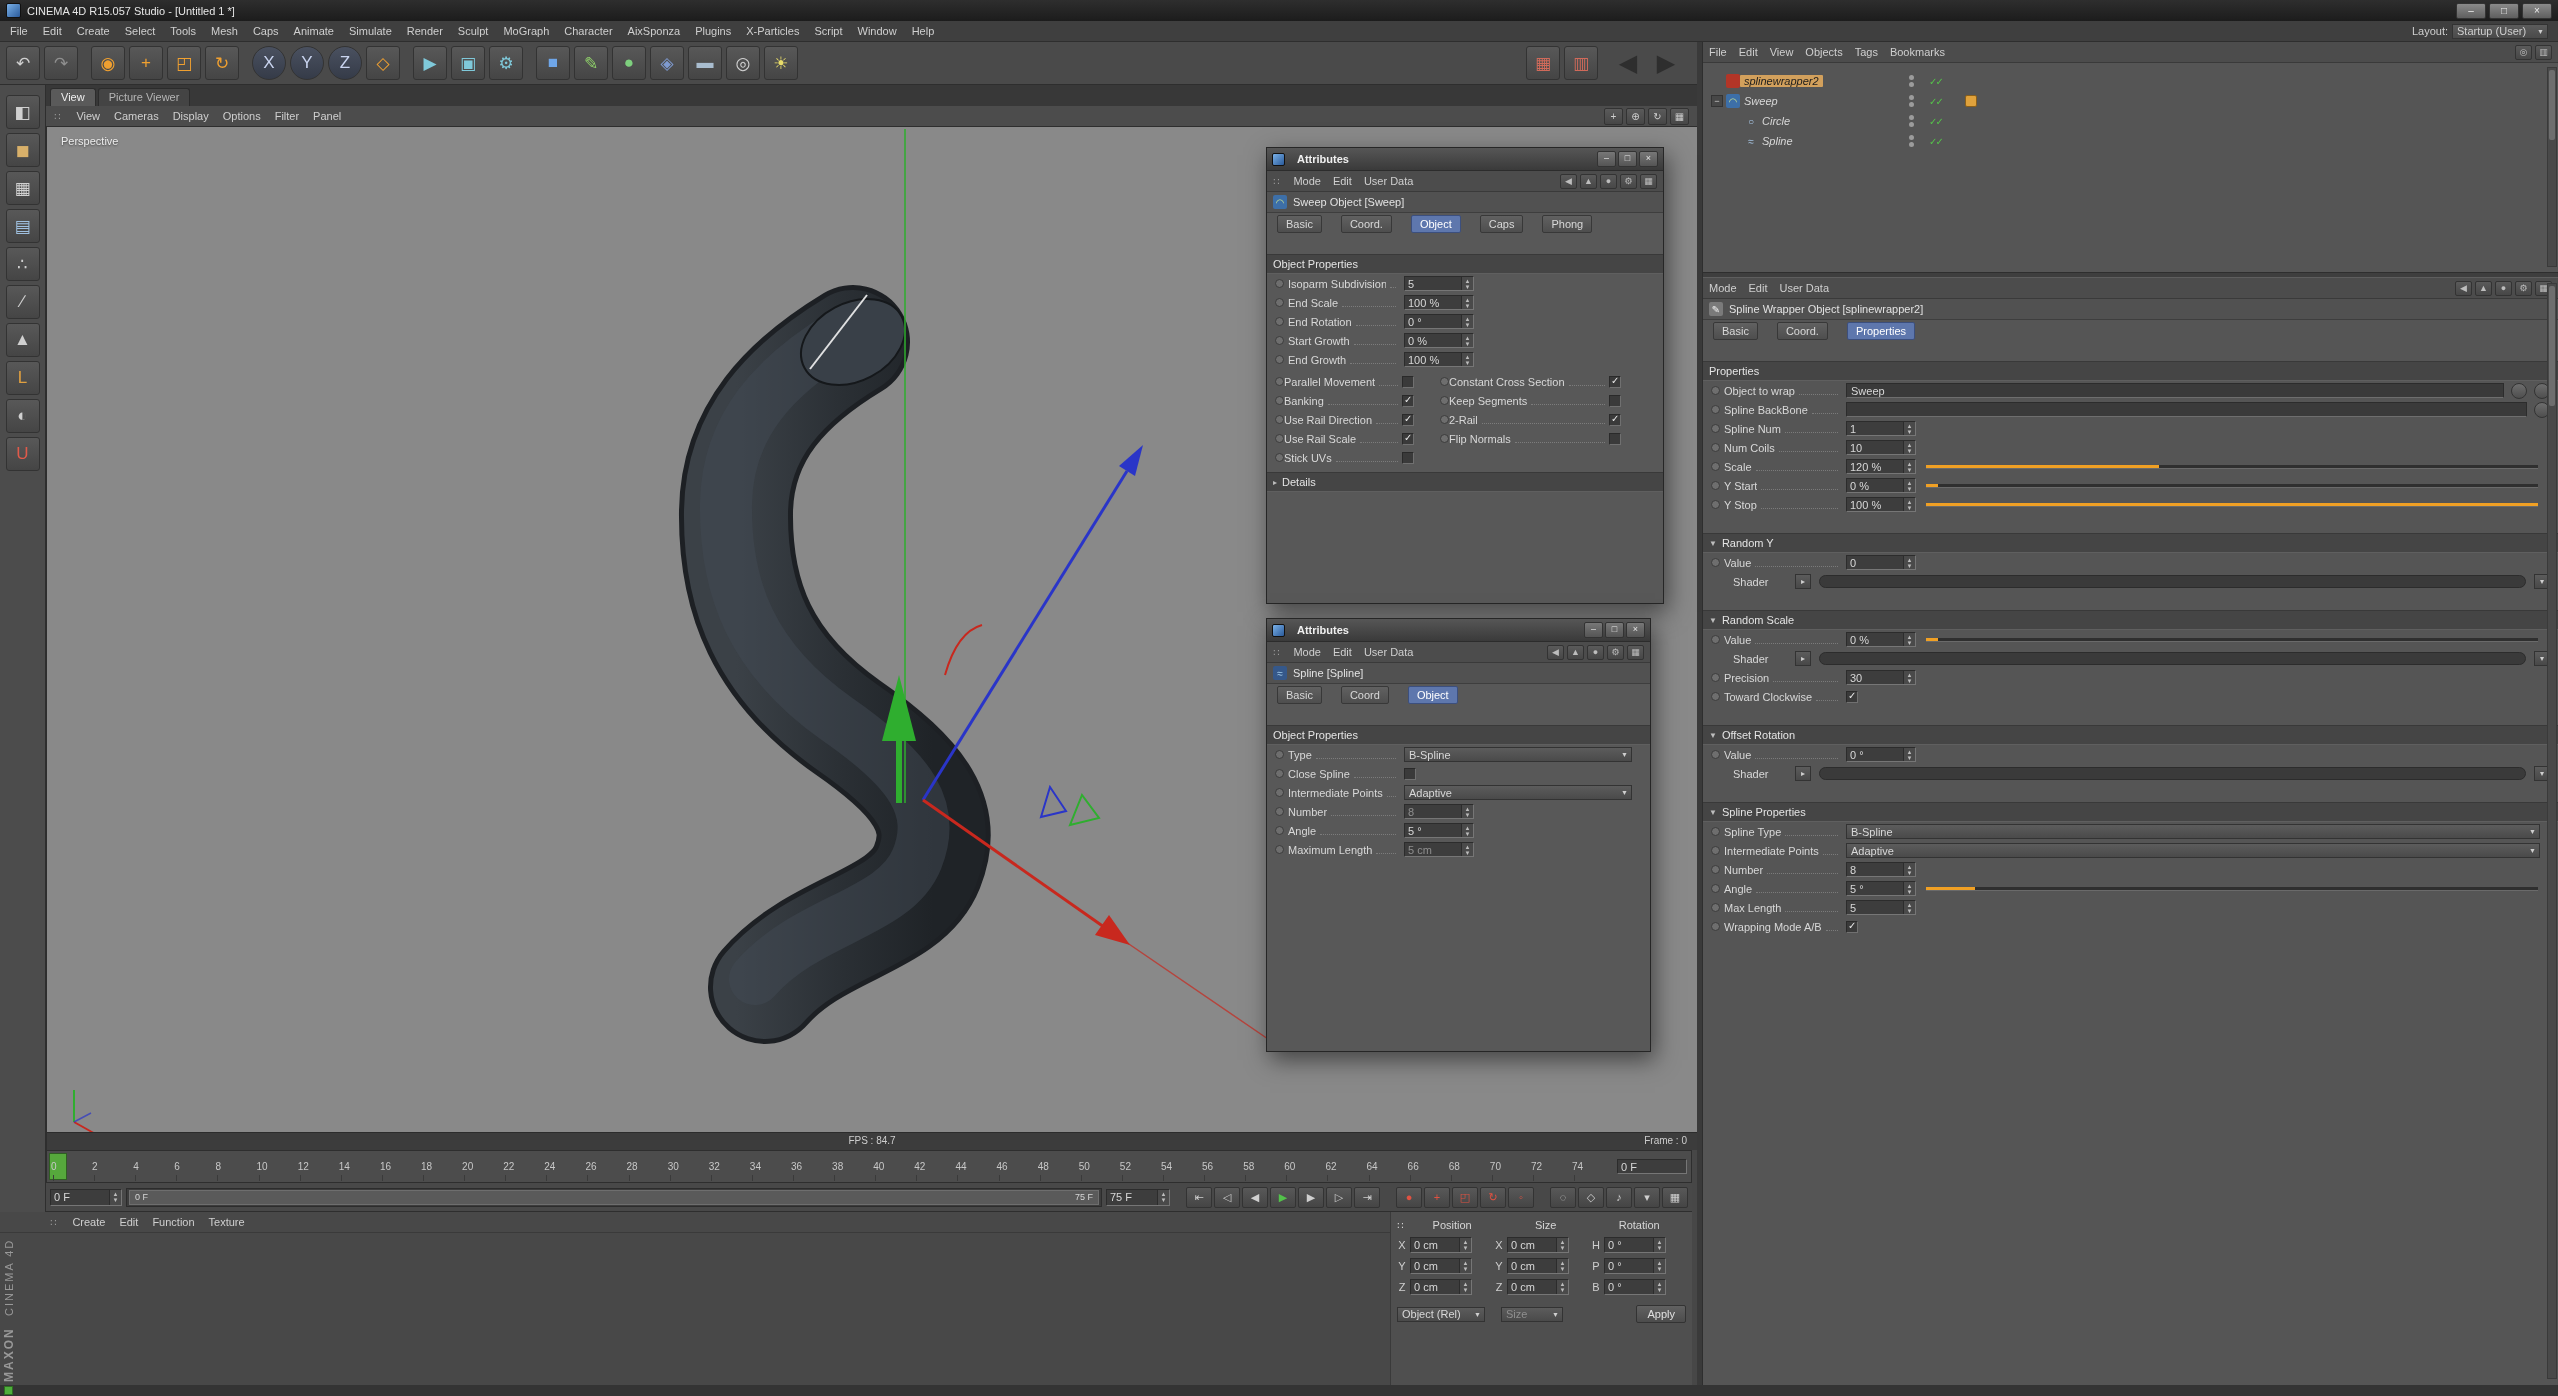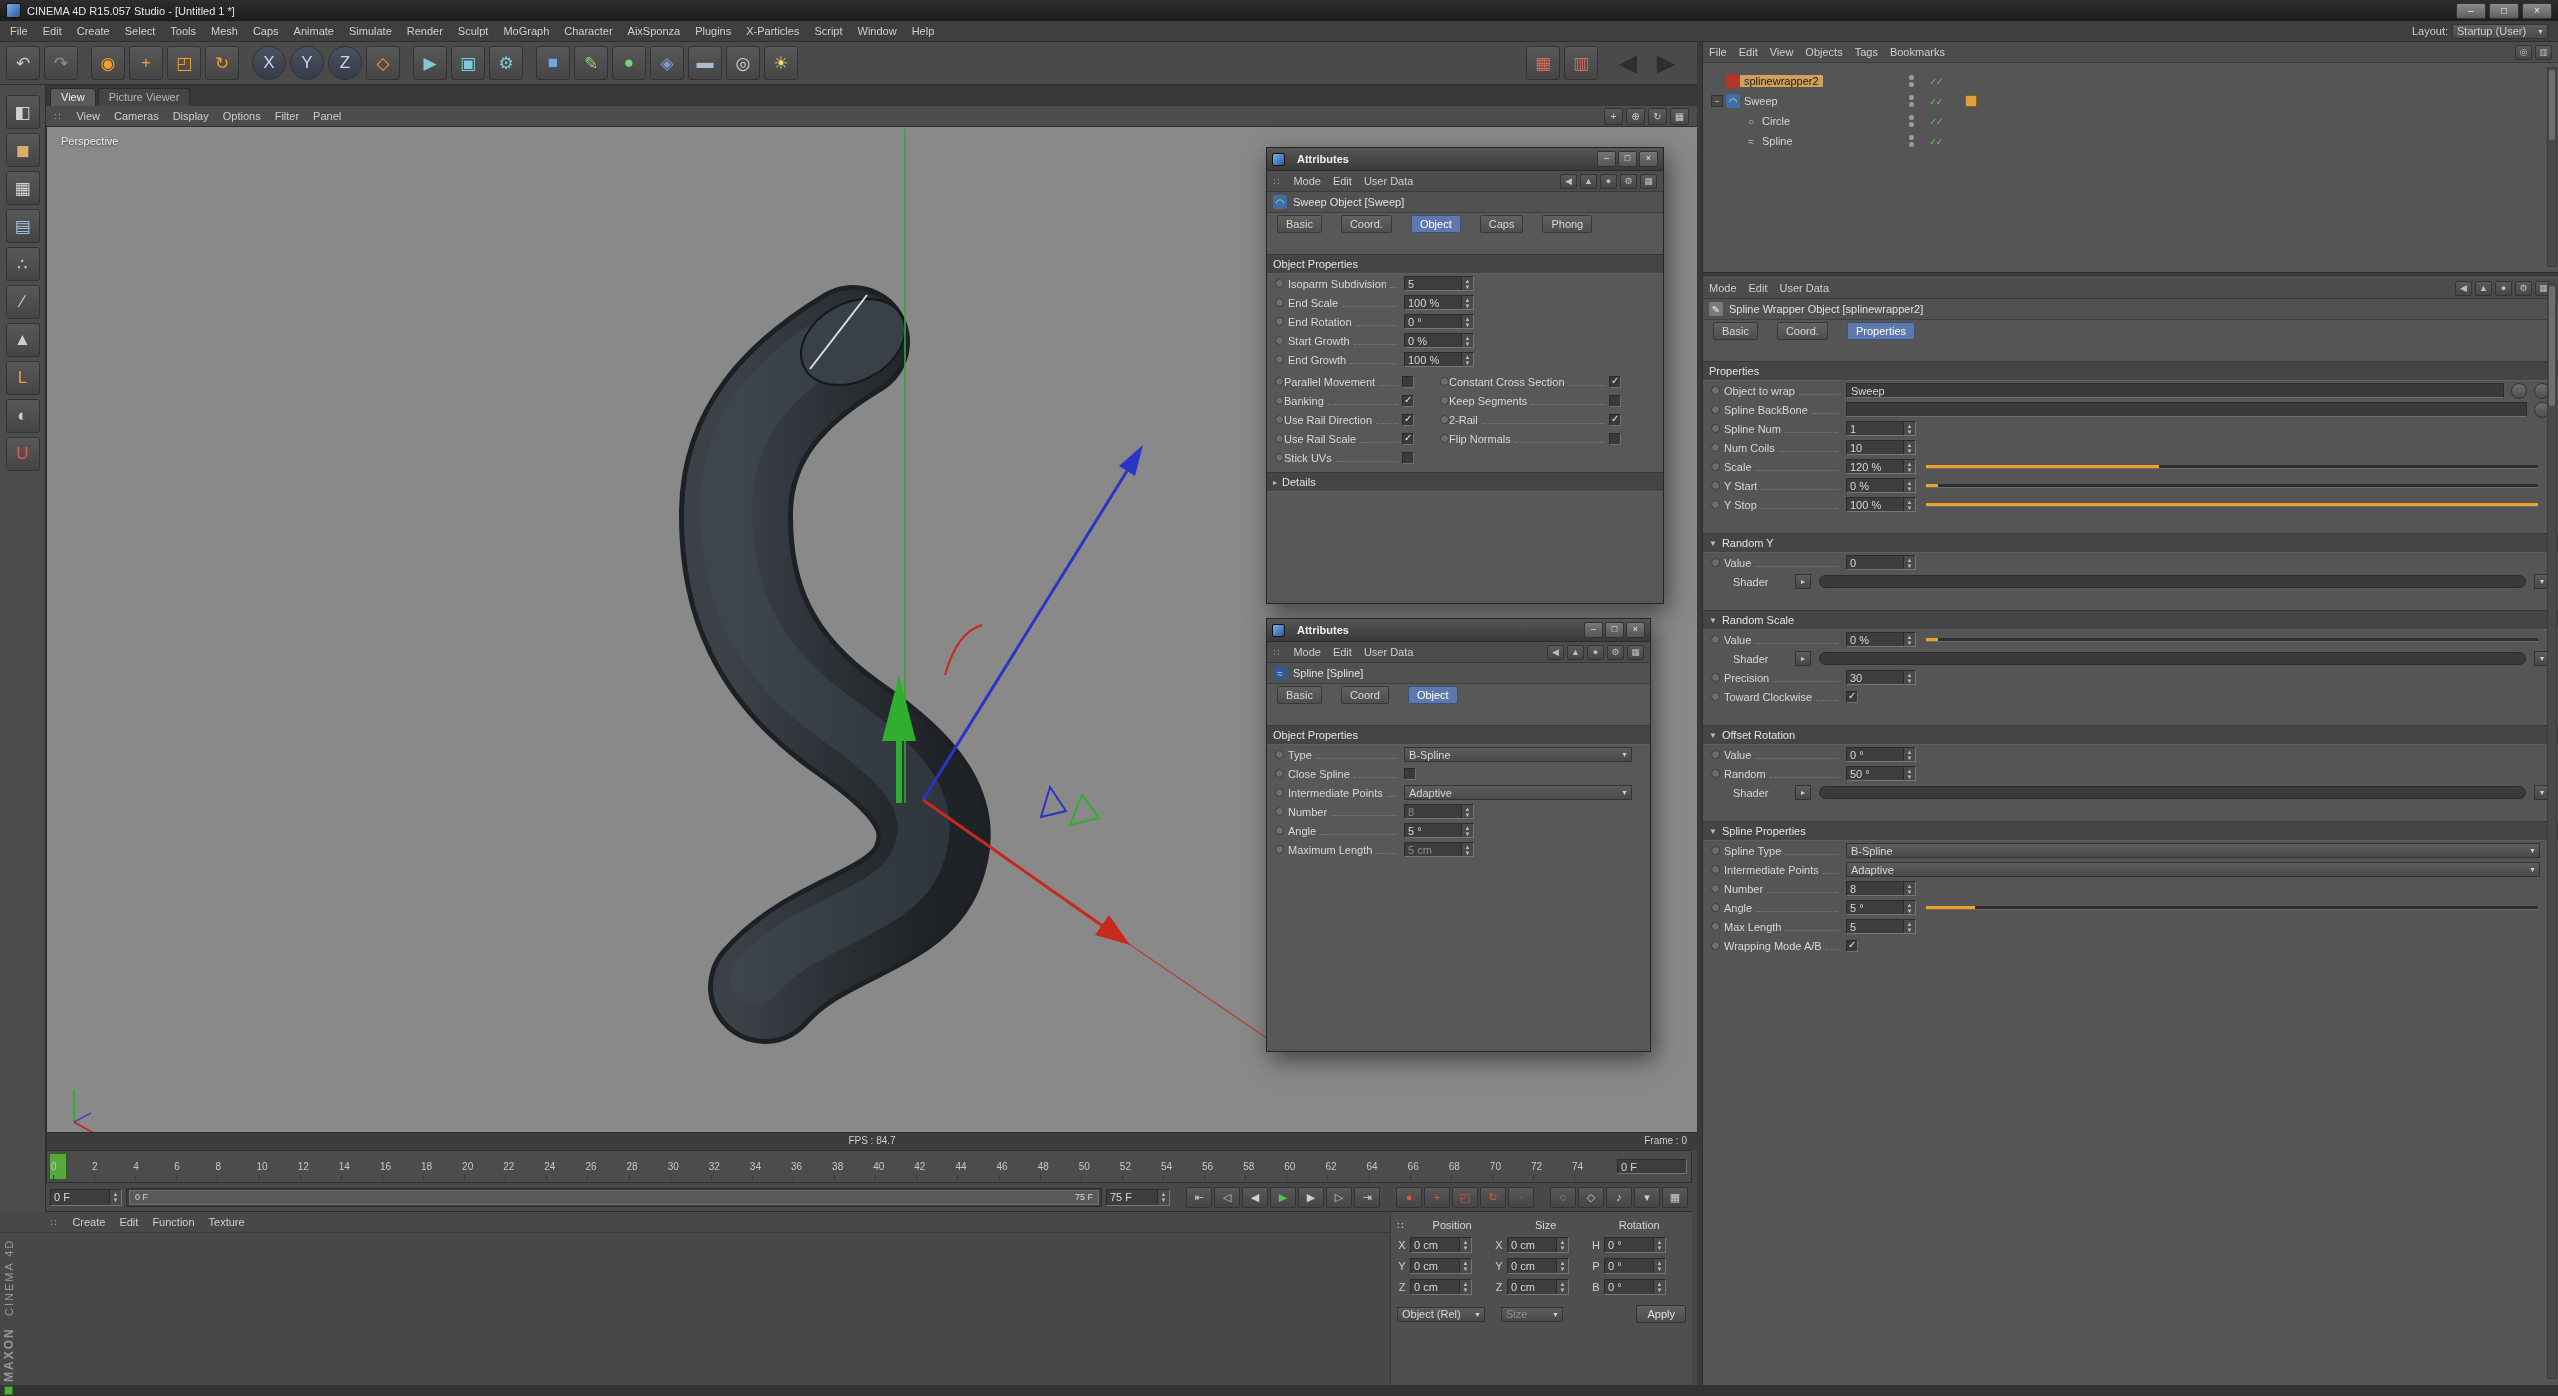--- a/index.html
+++ b/index.html
@@ -172,21 +172,21 @@
   .fwin{--lw:112px;}
 
   
   #rightpanel{left:1702px;top:42px;width:856px;height:1343px;background:#555;border-left:1px solid #2e2e2e;
               box-sizing:border-box;--lw:118px;}
   #om-tree{height:209px;background:#555;position:relative;padding-top:8px;box-sizing:border-box;}
   .orow{position:relative;display:flex;align-items:center;height:20px;}
   .twist{width:12px;height:12px;background:#474747;border:1px solid #333;font-size:9px;line-height:11px;
          text-align:center;color:#cfcfcf;margin-right:3px;flex:none;box-sizing:border-box;}
   .twist.empty{visibility:hidden;}
-  .oname{padding:0 4px;white-space:nowrap;}
+  .oname{padding:0 4px;white-space:nowrap;font-style:italic;}
   .oname.selected{background:#d2a05c;color:#1c1c1c;border-radius:1px;}
   .odots{position:absolute;left:206px;display:flex;flex-direction:column;gap:2px;}
   .odots i{width:5px;height:5px;border-radius:50%;background:#9c9c9c;display:block;}
   .ochk{position:absolute;left:226px;color:#55c24a;font-size:10px;letter-spacing:-2px;}
   .otag{position:absolute;left:262px;width:10px;height:10px;background:#e0a23c;border:1px solid #8a5f1a;
         border-radius:2px;}
   .hsplit{height:4px;background:#3e3e3e;border-top:1px solid #2e2e2e;border-bottom:1px solid #5e5e5e;}
   .vscroll{position:absolute;right:1px;width:10px;background:#494949;border:1px solid #3a3a3a;box-sizing:border-box;}
   .vthumb{position:absolute;left:1px;right:1px;top:2px;height:70px;background:#6e6e6e;border-radius:2px;}
 </style>
@@ -861,34 +861,20 @@
             <span class="lead"></span>
           </span>
           <span class="field">
             <span class="fv">0 °</span>
             <span class="spinb">
               <span>▲</span>
               <span>▼</span>
             </span>
           </span>
         </div>
-        <div class="row spin">
-          <span class="adot"></span>
-          <span class="lab">
-            <span class="lbl">Random</span>
-            <span class="lead"></span>
-          </span>
-          <span class="field">
-            <span class="fv">50 °</span>
-            <span class="spinb">
-              <span>▲</span>
-              <span>▼</span>
-            </span>
-          </span>
-        </div>
         <div class="row shader">
           <span class="lbl shl">Shader</span>
           <span class="sbtn">▸</span>
           <span class="pill"></span>
           <span class="sbtn">▾</span>
         </div>
         <div class="sec">
           <span class="tri">▼</span>
           <span class="sec-label">Spline Properties</span>
         </div>

